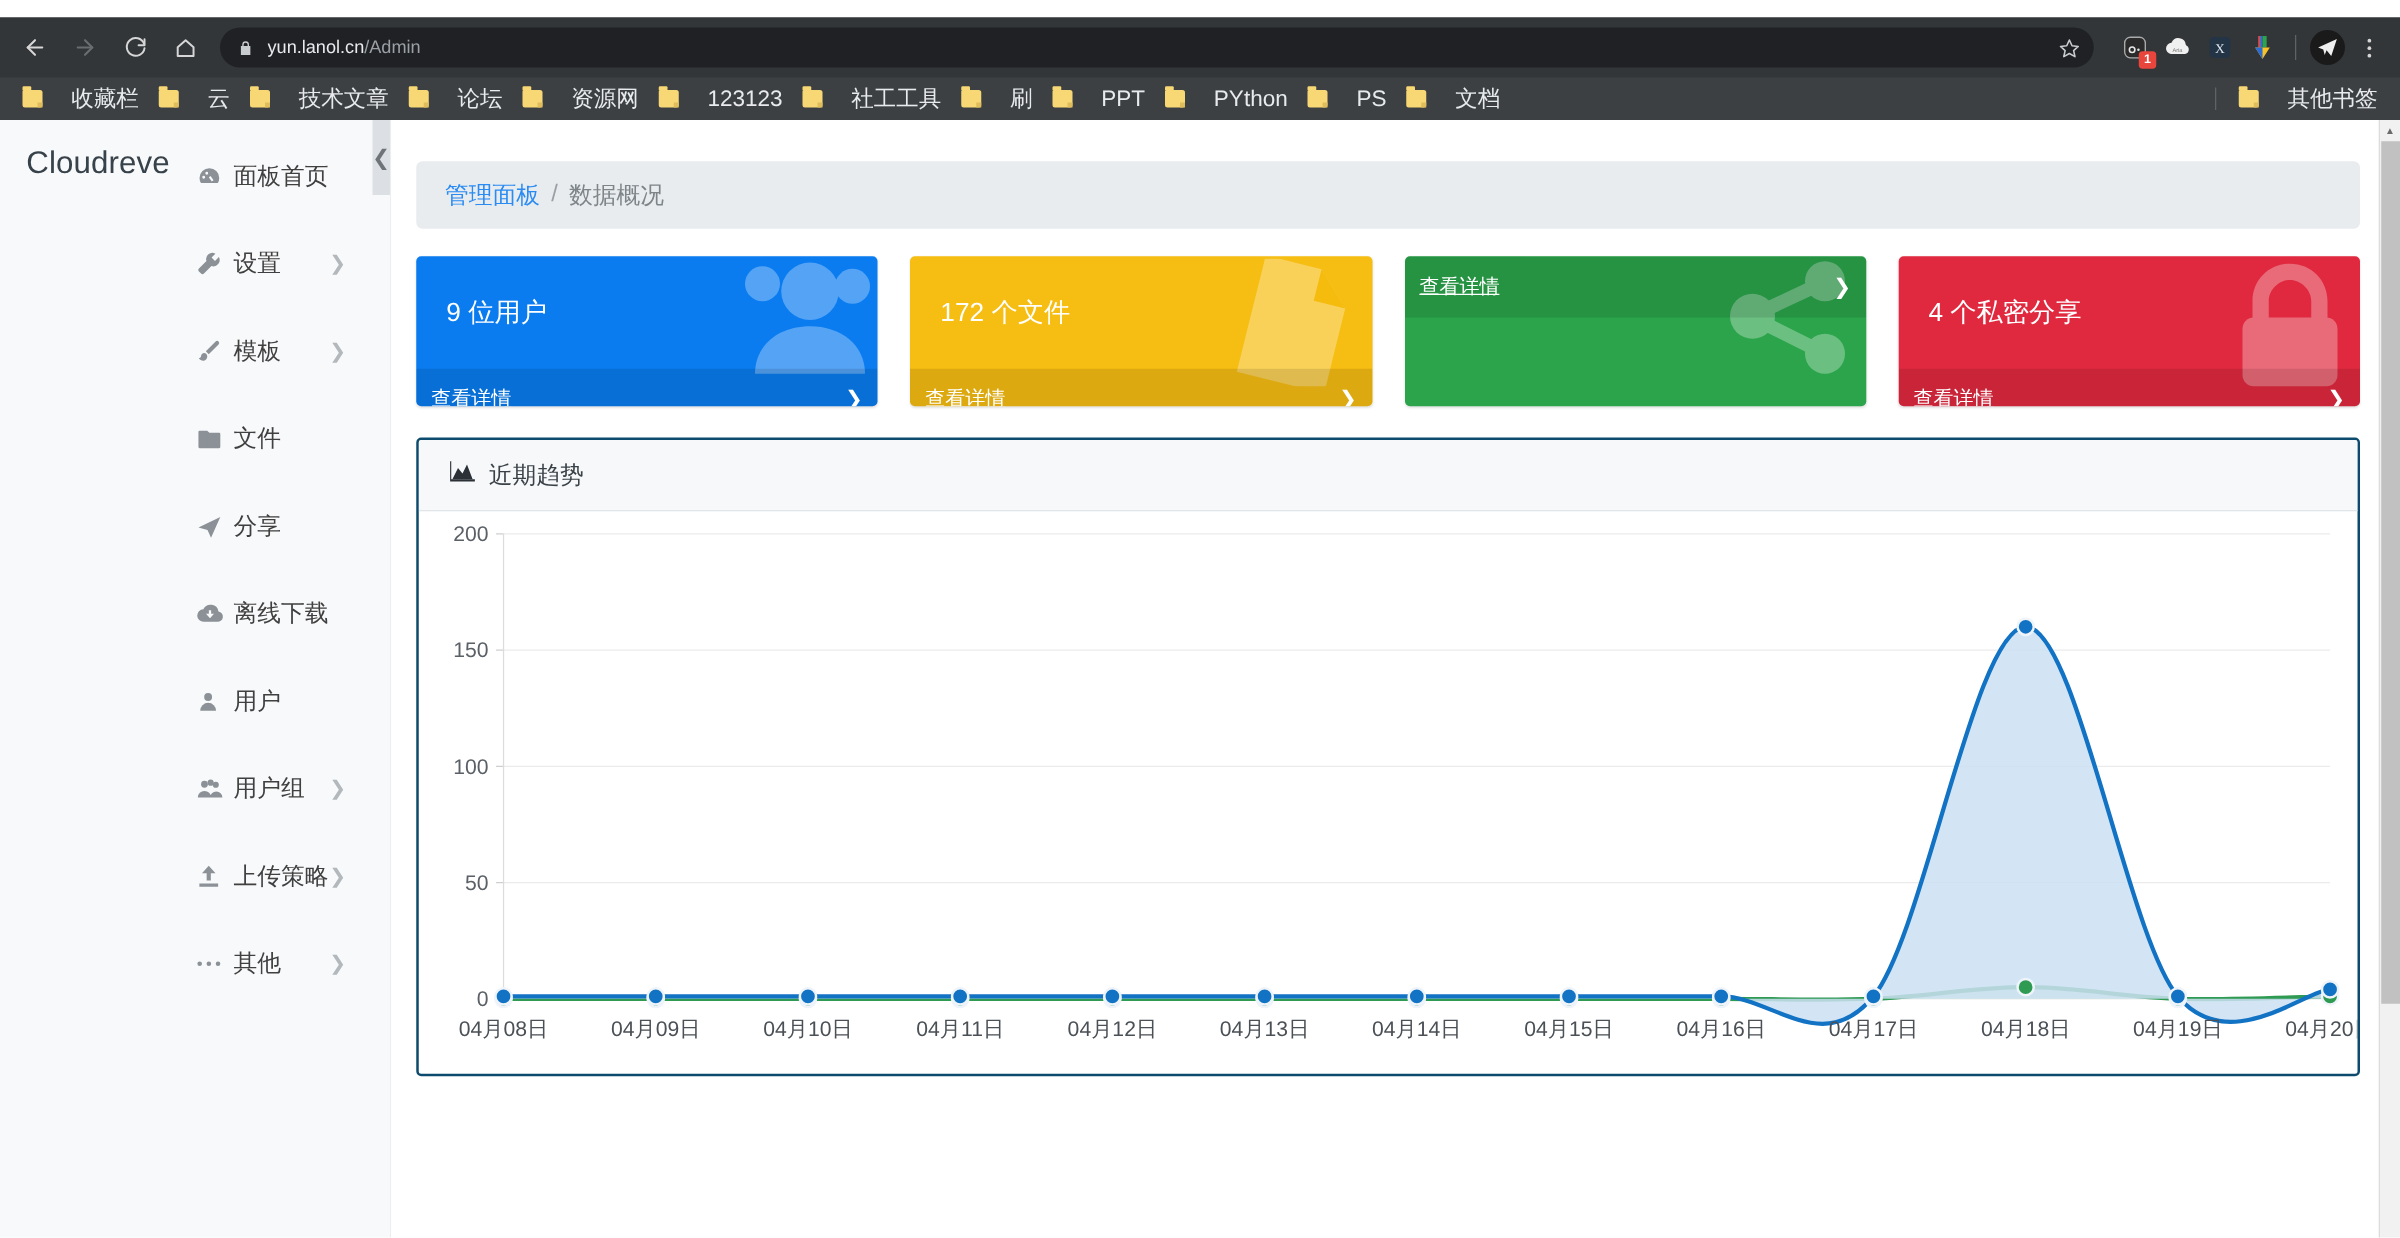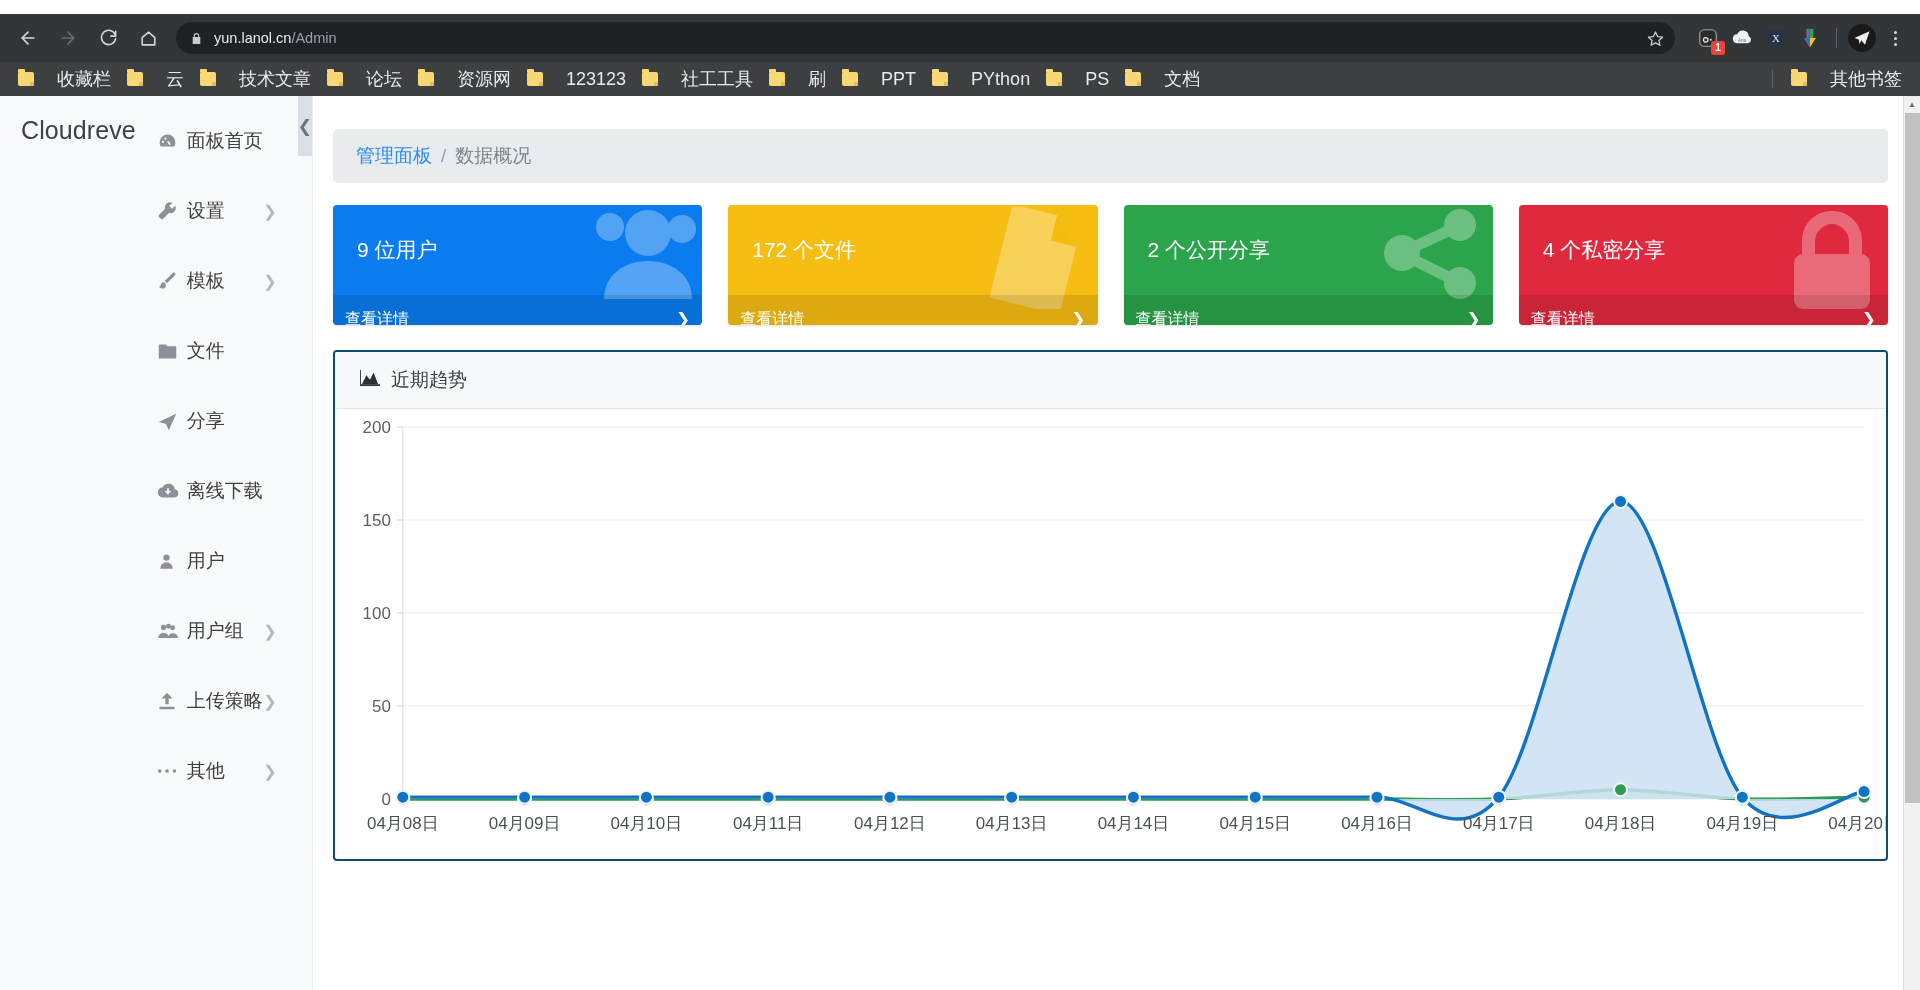--- a/index.html
+++ b/index.html
@@ -512,21 +512,20 @@
         <div class="stat-card" id="card-public">
           <span class="card-ico">
             <svg width="115" height="96" viewBox="0 0 115 96" fill="none" stroke="currentColor" stroke-width="11">
               <circle cx="88" cy="18" r="16" fill="currentColor" stroke="none"></circle>
               <circle cx="30" cy="46" r="18" fill="currentColor" stroke="none"></circle>
               <circle cx="88" cy="76" r="16" fill="currentColor" stroke="none"></circle>
               <line x1="44" y1="39" x2="76" y2="24"></line>
                 <line x1="44" y1="54" x2="76" y2="70"></line>
             </svg>
           </span>
-          <div class="card-top">2 个公开分享</div>
           <div class="card-foot">
             <span class="foot-label">查看详情</span>
             <span class="foot-chev">❯</span>
           </div>
         </div>
 
         <div class="stat-card" id="card-priv">
           <span class="card-ico">
             <svg width="100" height="104" viewBox="0 0 100 104" fill="currentColor">
               <path d="M50 4c-17 0-30 13-30 30v16h13V34c0-9 8-17 17-17s17 8 17 17v16h13V34c0-17-13-30-30-30z"></path>

